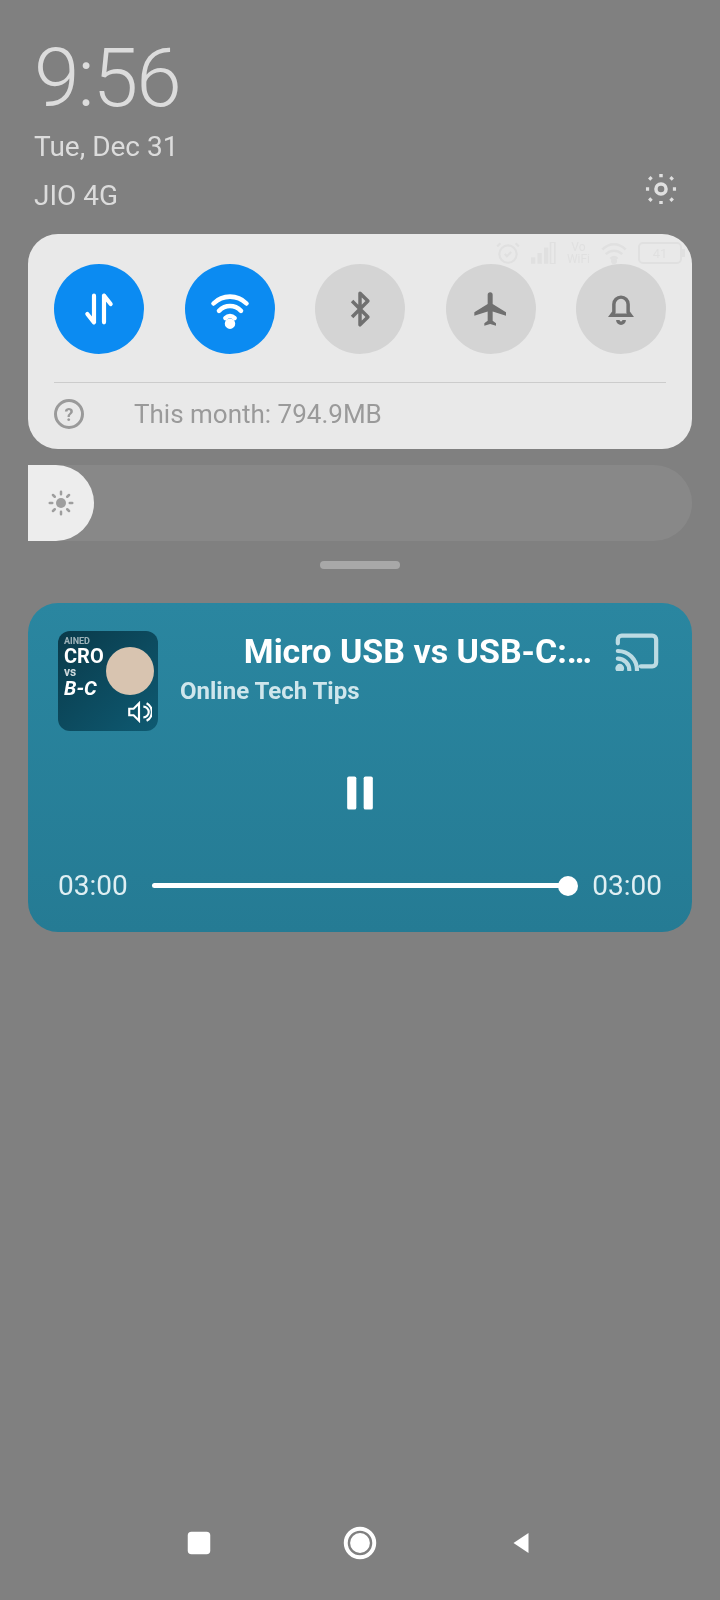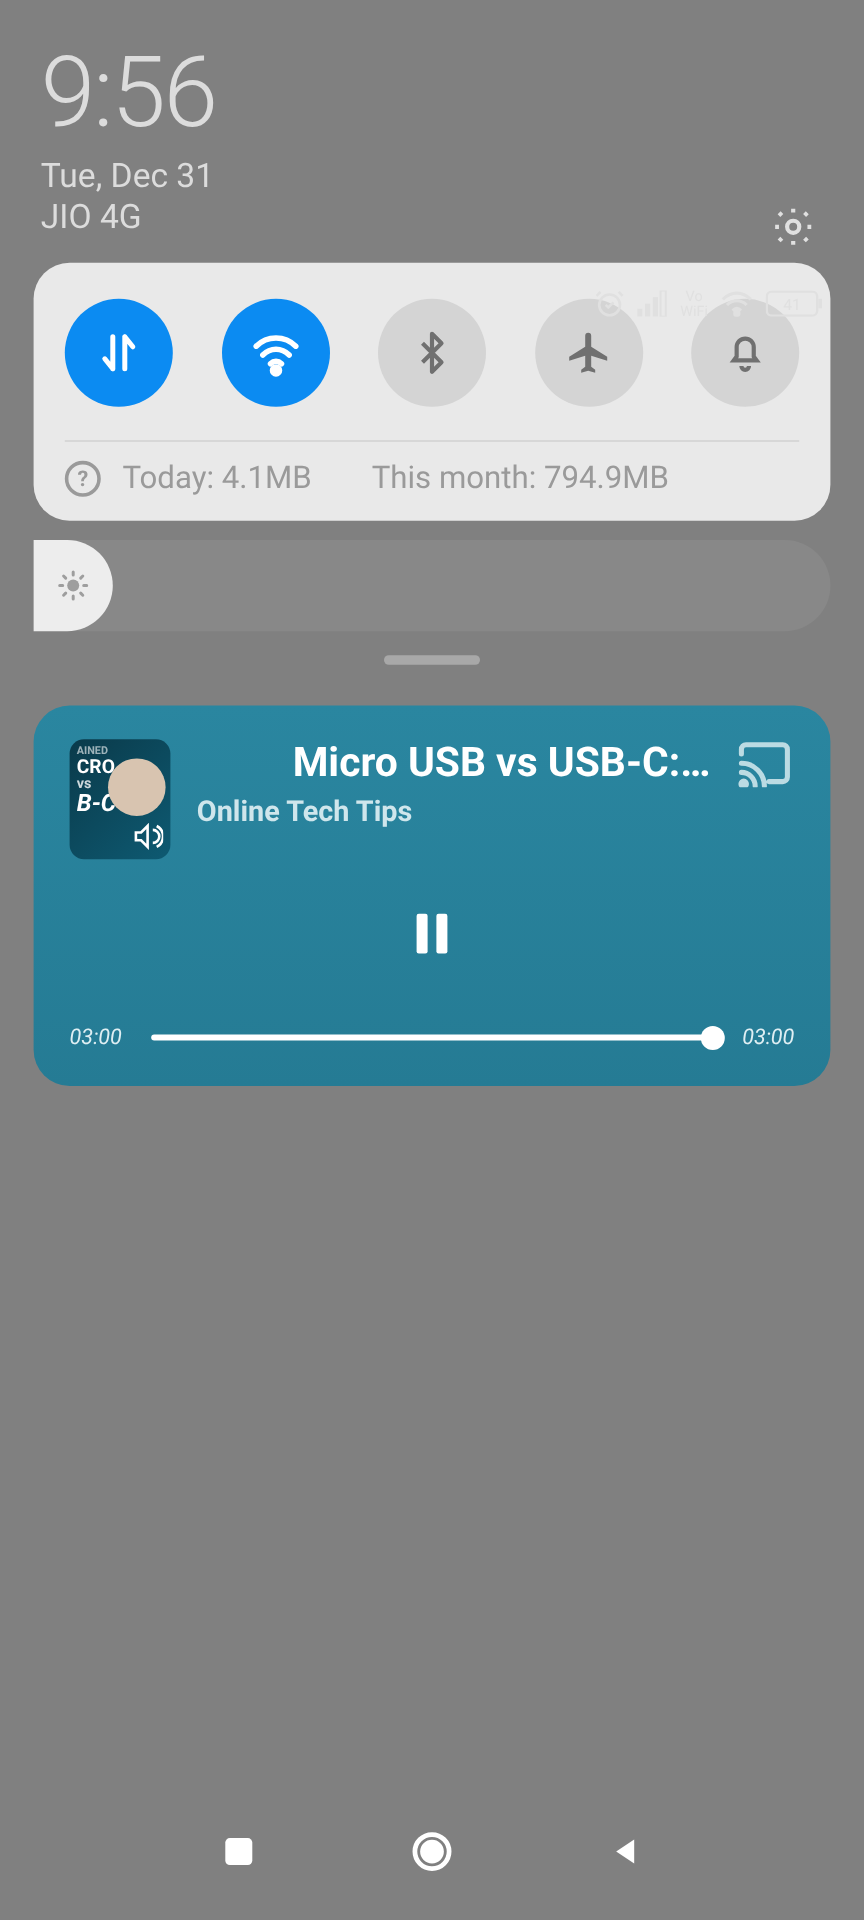--- a/index.html
+++ b/index.html
@@ -2,21 +2,21 @@
 <html><head>
 <meta charset="utf-8">
 <style>
 * { margin:0; padding:0; box-sizing:border-box; font-family: -apple-system, Roboto, Arial, sans-serif; }
 body { width:720px; height:1600px; background:#808080; color:#e0e0e0; position:relative; overflow:hidden; }
 
 
 .header { padding:30px 34px 0 34px; }
 .clock { font-size:82px; font-weight:300; color:#dcdcdc; letter-spacing:-2px; }
 .date-row { font-size:28px; color:#dcdcdc; margin-top:4px; }
-.carrier-row { display:flex; justify-content:space-between; align-items:center; margin-top:1px; }
+.carrier-row { display:flex; justify-content:space-between; align-items:center; margin-top:16px; }
 .carrier { font-size:28px; color:#dcdcdc; }
 .status-icons { display:flex; align-items:center; gap:10px; position:absolute; right:34px; top:240px; }
 .gear-wrap { position:absolute; right:40px; top:170px; }
 
 
 .qs-card { margin:22px 28px 0 28px; background:#e9e9e9; border-radius:30px; padding:30px 26px 20px 26px; }
 .toggle-row { display:flex; justify-content:space-between; }
 .toggle { width:90px; height:90px; border-radius:50%; display:flex; align-items:center; justify-content:center; }
 .toggle.on { background:#0b8bf2; }
 .toggle.off { background:#d4d4d4; }
@@ -25,30 +25,30 @@
 .data-row .q { width:30px; height:30px; border-radius:50%; border:3px solid #9a9a9a; display:flex; align-items:center; justify-content:center; font-size:18px; font-weight:bold; }
 
 .brightness { margin:16px 28px 0 28px; height:76px; background:#888888; border-radius:38px; position:relative; }
 .brightness-knob { position:absolute; left:0; top:0; width:66px; height:76px; background:#ededed; border-top-right-radius:40px; border-bottom-right-radius:40px; display:flex; align-items:center; justify-content:center; }
 
 .handle { width:80px; height:8px; background:#a8a8a8; border-radius:4px; margin:20px auto 0 auto; }
 
 
 .media { margin:34px 28px 0 28px; background:linear-gradient(180deg,#2a86a0,#257b94); border-radius:30px; padding:28px 30px 30px 30px; color:#fff; }
 .media-top { display:flex; align-items:flex-start; gap:22px; }
-.thumb { width:84px; height:100px; border-radius:12px; background:linear-gradient(135deg,#0a3a4a,#0e5a72); position:relative; overflow:hidden; font-size:18px; font-weight:bold; color:#fff; padding:6px; line-height:1; }
+.thumb { width:100px; height:100px; border-radius:12px; background:linear-gradient(135deg,#0a3a4a,#0e5a72); position:relative; overflow:hidden; font-size:18px; font-weight:bold; color:#fff; padding:6px; line-height:1; }
 .thumb .person { position:absolute; right:4px; top:16px; width:48px; height:48px; border-radius:50%; background:#d8c4b0; }
 .thumb .spk { position:absolute; right:6px; bottom:6px; width:26px; height:26px; }
 .media-txt { flex:1; min-width:0; }
 .media-title { font-size:34px; font-weight:700; color:#fff; white-space:nowrap; overflow:hidden; text-overflow:ellipsis;text-align:right; }
 .media-src { font-size:24px; color:#cfe6ec; margin-top:6px; font-weight:700; }
 .cast { width:48px; flex:0 0 48px; }
 .pause { text-align:center; margin-top:38px; }
 .progress { display:flex; align-items:center; gap:24px; margin-top:48px; }
-.time { font-size:18px; color:#dfeff3;font-style:italic; }
+.time { font-size:28px; color:#dfeff3; }
 .bar { flex:1; height:5px; background:#ffffff; border-radius:3px; position:relative; }
 .bar .dot { position:absolute; right:-10px; top:50%; transform:translateY(-50%); width:20px; height:20px; border-radius:50%; background:#fff; }
 
 
 .nav { position:absolute; bottom:34px; left:0; right:0; display:flex; justify-content:space-around; align-items:center; padding:0 120px; }
 </style>
 </head>
 <body>
 
 <div class="header">
@@ -114,21 +114,20 @@
     </div>
     <div class="toggle off">
       <svg width="38" height="38" viewBox="0 0 24 24" fill="none" stroke="#707070" stroke-width="2.2">
           <path d="M18 16H6l1.5-2V9a4.5 4.5 0 0 1 9 0v5L18 16zM10 19a2 2 0 0 0 4 0"></path>
         </svg>
     </div>
   </div>
   <div class="divider"></div>
   <div class="data-row">
     <div class="q">?</div>
-    <span>Today: 4.1MB</span>
     <span style="width:14px;"></span>
     <span>This month: 794.9MB</span>
   </div>
 </div>
 
 <div class="brightness">
   <div class="brightness-knob">
     <svg width="30" height="30" viewBox="0 0 24 24" fill="#9e9e9e">
         <circle cx="12" cy="12" r="4"></circle>
         <g stroke="#9e9e9e" stroke-width="2" stroke-linecap="round">
@@ -137,21 +136,21 @@
       </svg>
   </div>
 </div>
 
 <div class="handle"></div>
 
 <div class="media">
   <div class="media-top">
     <div class="thumb">
       <div style="font-size:9px;opacity:.6;">AINED</div>
-      <div style="font-size:16px;">CRO</div>
+      <div style="font-size:20px;">CRO</div>
       <div style="font-size:12px;opacity:.8;">vs</div>
       <div style="font-size:20px;font-style:italic;">B-C</div>
       <div class="person"></div>
       <svg class="spk" viewBox="0 0 24 24" fill="#fff">
           <path d="M3 9v6h4l5 5V4L7 9H3zM16 7a5 5 0 0 1 0 10M19 4a9 9 0 0 1 0 16" stroke="#fff" stroke-width="2" fill="none"></path>
         </svg>
     </div>
     <div class="media-txt">
       <div class="media-title">Micro USB vs USB-C:…</div>
       <div class="media-src">Online Tech Tips</div>

